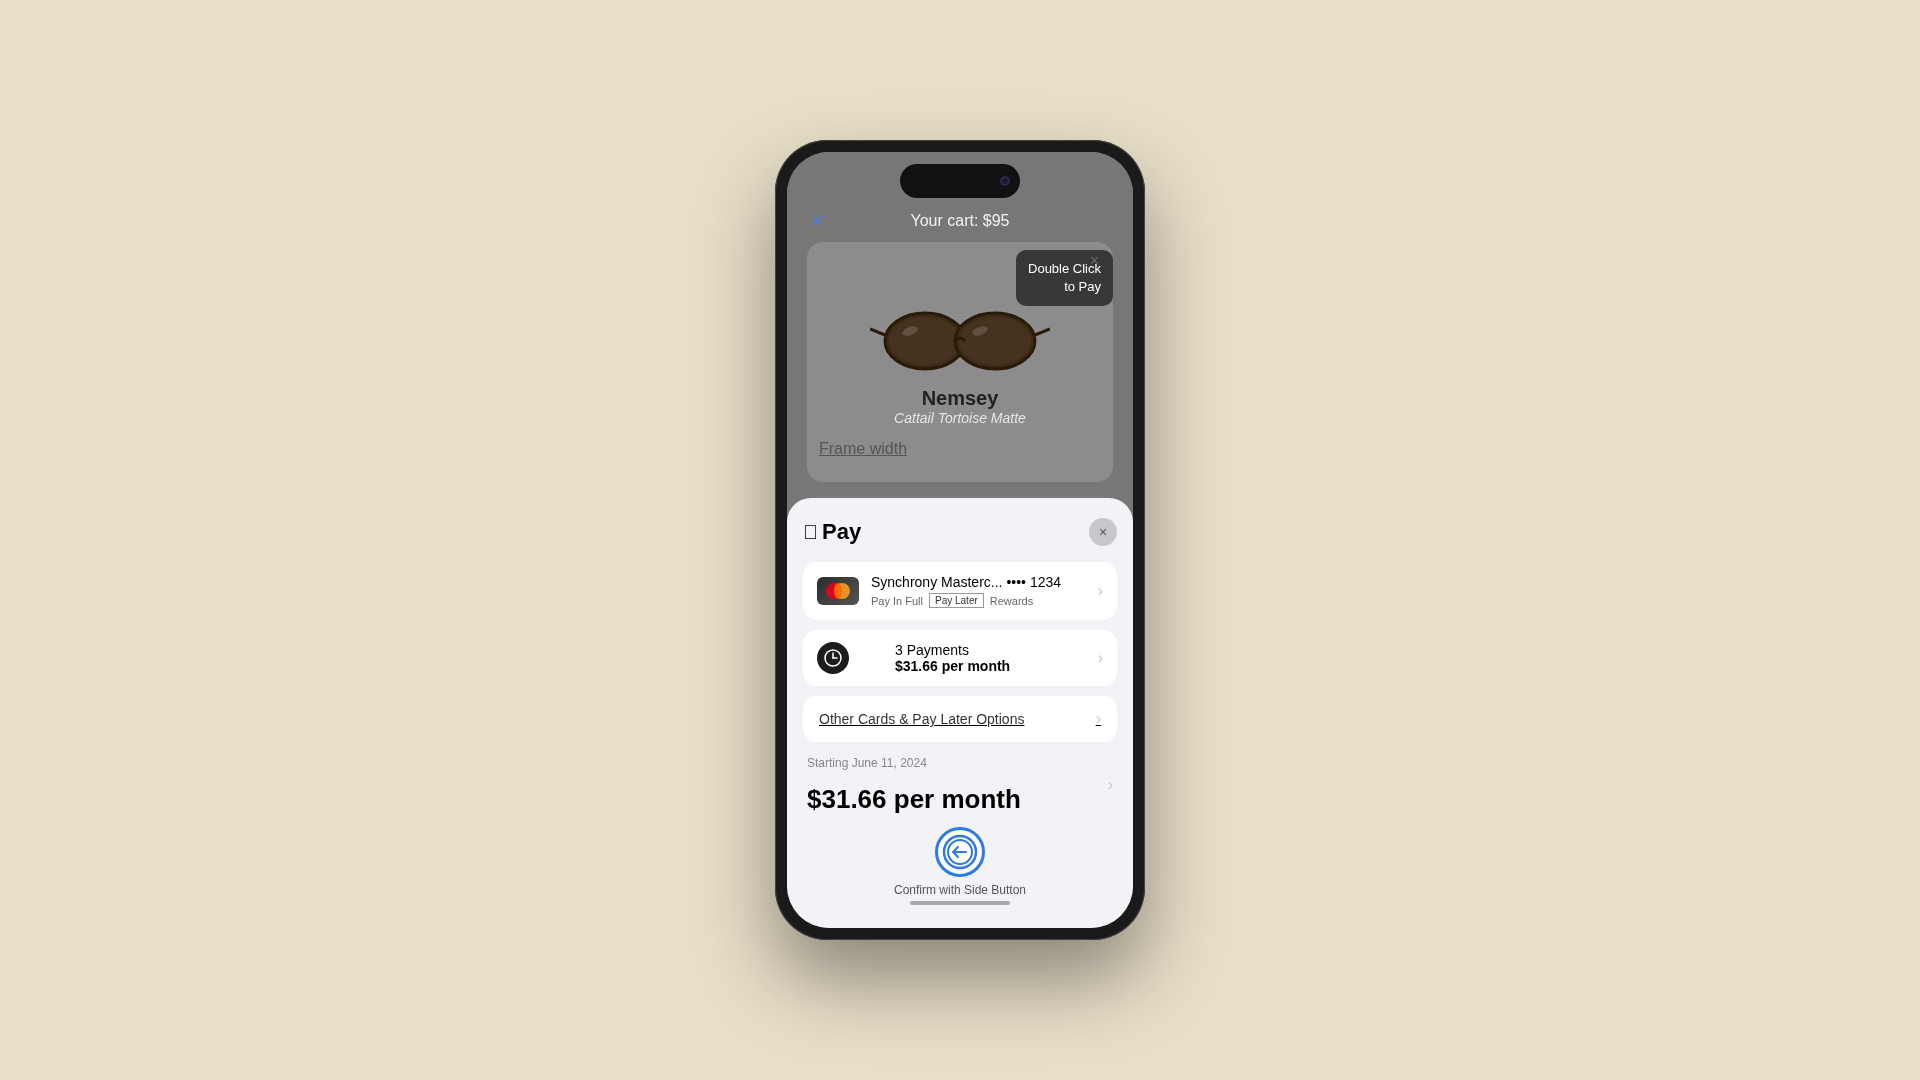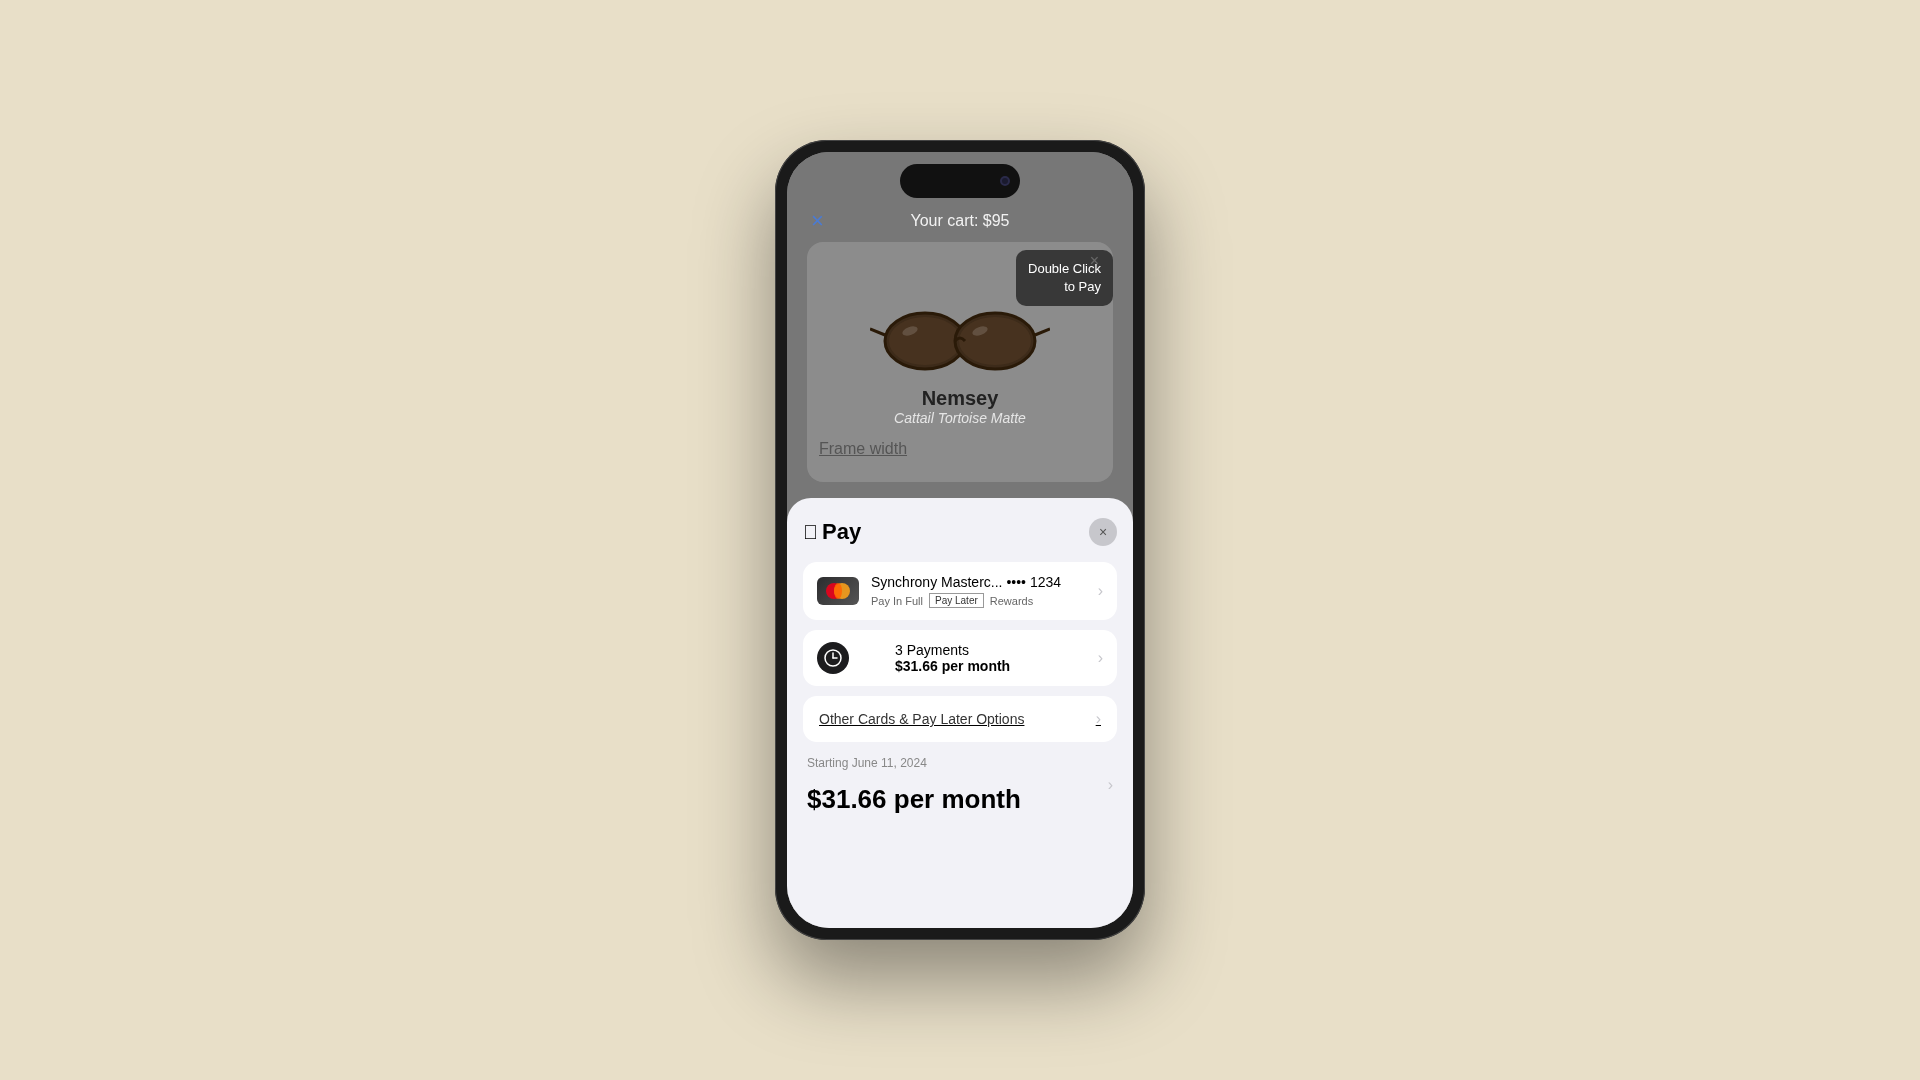--- a/index.html
+++ b/index.html
@@ -515,16 +515,29 @@
       </div>
 
       <div class="starting-section">
         <div class="starting-info">
           <div class="starting-label">Starting June 11, 2024</div>
           <div class="starting-amount">$31.66 per month</div>
         </div>
         <span class="chevron-right" style="margin-top:20px;">›</span>
       </div>
 
+      <div class="confirm-area">
+        <div class="confirm-icon">
+
+          <svg width="36" height="36" viewBox="0 0 36 36">
+            <circle cx="18" cy="18" r="16" fill="none" stroke="#2c7be5" stroke-width="2.5"></circle>
+            <circle cx="18" cy="18" r="12" fill="none" stroke="#2c7be5" stroke-width="2"></circle>
+            <line x1="24" y1="18" x2="12" y2="18" stroke="#2c7be5" stroke-width="2" stroke-linecap="round"></line>
+            <polyline points="16,13 11,18 16,23" fill="none" stroke="#2c7be5" stroke-width="2" stroke-linecap="round" stroke-linejoin="round"></polyline>
+          </svg>
+        </div>
+        <div class="confirm-label">Confirm with Side Button</div>
+        <div class="home-bar"></div>
+      </div>
 
     </div>
   </div>
 </div>
 
 </body></html>

